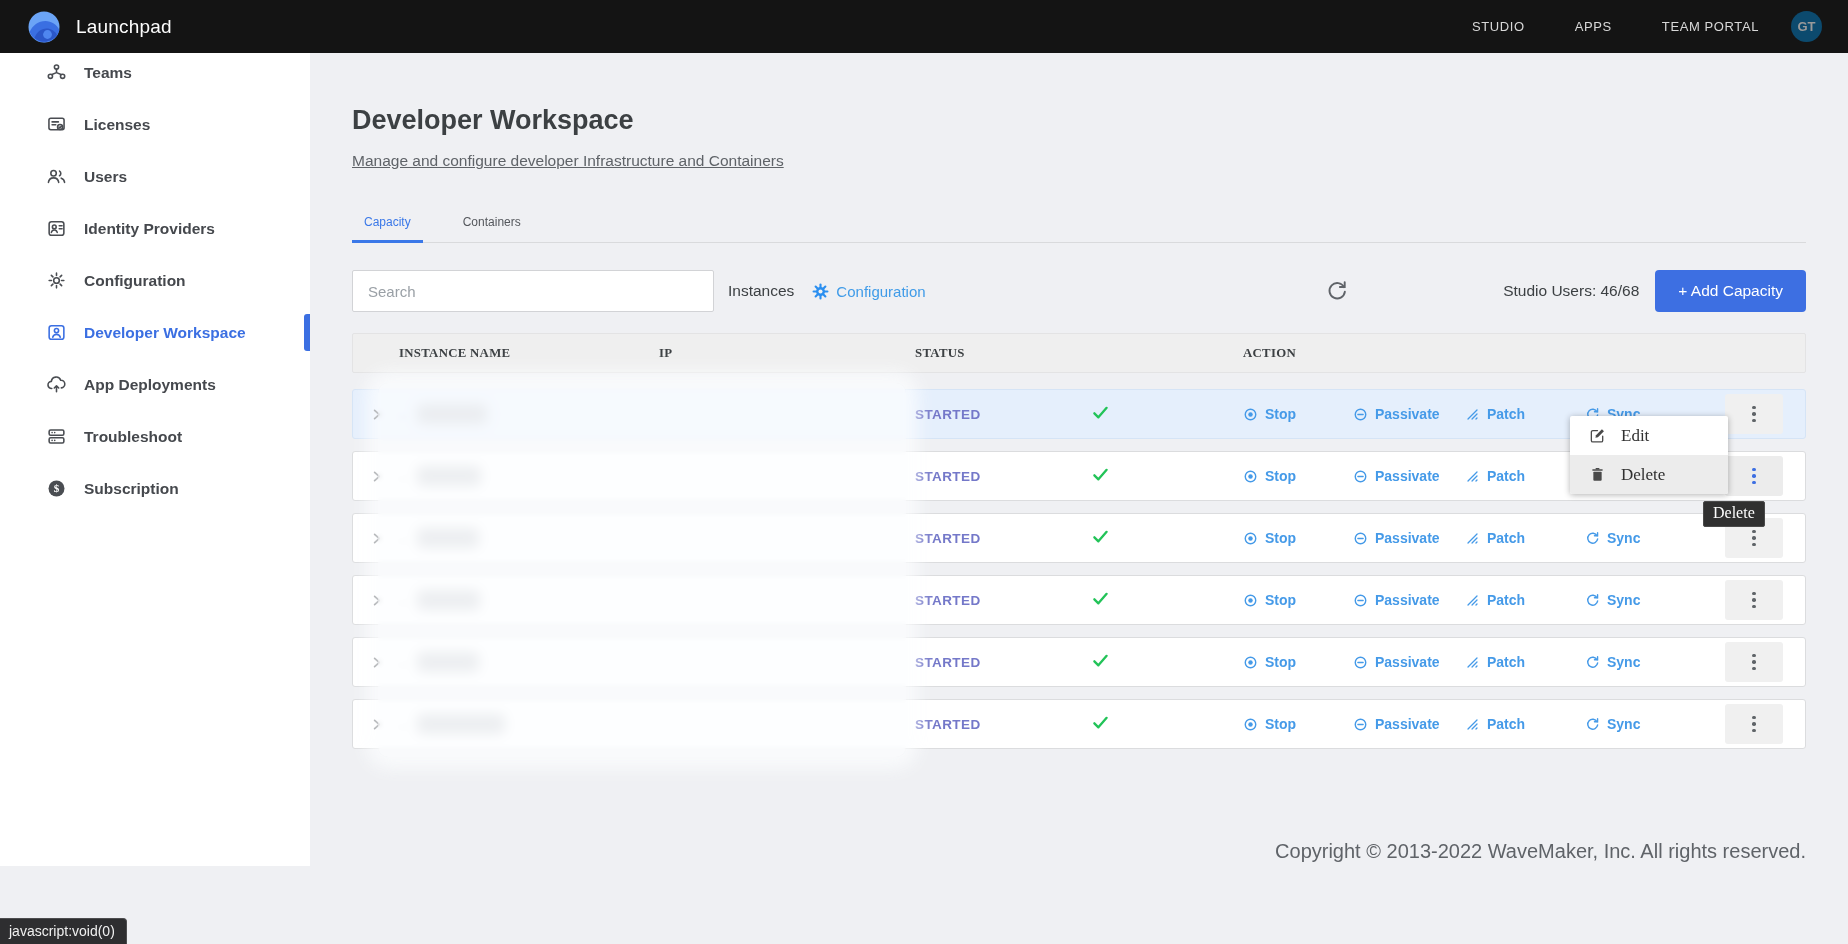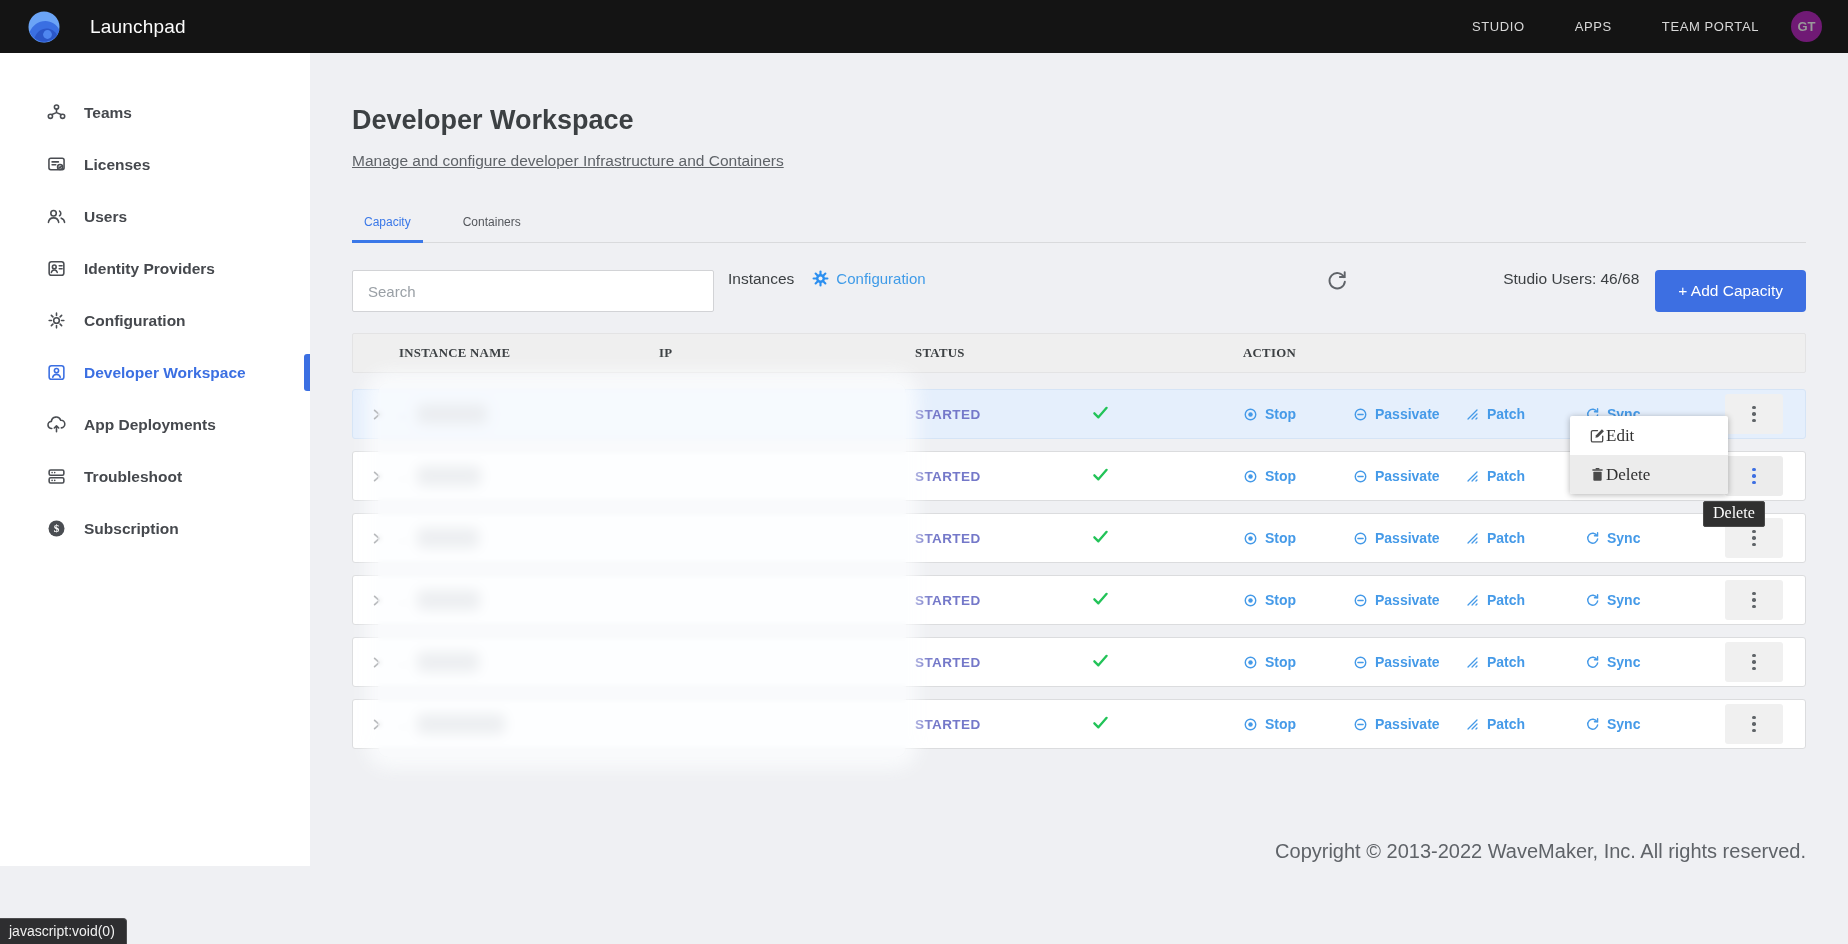--- a/index.html
+++ b/index.html
@@ -2,50 +2,50 @@
 <html><head>
 <meta charset="utf-8">
 <style>
   * { margin:0; padding:0; box-sizing:border-box; }
   html,body { width:1848px; height:944px; overflow:hidden; }
   body { font-family:"Liberation Sans", sans-serif; background:#eff0f3; position:relative; }
 
   
   .topbar { position:absolute; top:0; left:0; width:1848px; height:53px; background:#141414;
             display:flex; align-items:center; padding:0 26px; z-index:40; }
-  .brand { display:flex; align-items:center; gap:28px; }
+  .brand { display:flex; align-items:center; gap:14px; }
   .brand-title { color:#fdfdfd; font-size:19px; letter-spacing:.2px; }
   .topnav { margin-left:auto; display:flex; align-items:flex-end; }
   .topnav a { color:#d8d8d8; font-size:13px; letter-spacing:.6px; text-decoration:none; margin-left:50px; cursor:pointer; }
-  .avatar { width:31px; height:31px; border-radius:50%; background:#701a75; color:#9a9a9a;
+  .avatar { width:31px; height:31px; border-radius:50%; background:#0c4a6e; color:#9a9a9a;
             font-weight:bold; font-size:13px; display:flex; align-items:center; justify-content:center; margin-left:32px; }
 
   
-  .sidebar { position:absolute; top:53px; left:0; width:310px; height:813px; background:#ffffff; padding-top:40px; }
+  .sidebar { position:absolute; top:53px; left:0; width:310px; height:813px; background:#ffffff; }
   .side-item { position:relative; height:39px; margin:0 0 13px 0; display:flex; align-items:center;
                padding-left:46px; color:#45484d; font-size:15.5px; font-weight:600; cursor:pointer; }
   .side-item .s-icon { width:21px; height:21px; margin-right:17px; color:#4a4d52; flex:0 0 21px; }
   .side-item.active { color:#3b6fe2; }
   .side-item.active .s-icon { color:#3b6fe2; }
   .side-item.active .pill { position:absolute; left:16px; right:14px; top:0; bottom:0; background:#ebedf0;
                border-radius:22px; z-index:-1; }
   .side-item.active .active-bar { position:absolute; right:0; top:1px; height:37px; width:6px;
                background:#3b6fe2; border-radius:3px 0 0 3px; }
 
   
   .main { position:absolute; top:53px; left:310px; width:1538px; height:813px; padding:0 42px; }
   .page-title { margin-top:52px; font-size:27px; color:#3c4043; font-weight:600; }
   .page-sub { margin-top:16px; font-size:15.5px; color:#5f6368;text-decoration:underline; }
 
   .tabs { margin-top:34px; display:flex; border-bottom:1px solid #d9dadc; }
   .tab { padding:11px 12px; margin-right:28px; font-size:12px; color:#54575c; cursor:pointer;
          border-bottom:3px solid transparent; margin-bottom:-1px; }
   .tab.active { color:#3a78e8; border-bottom-color:#3a78e8; font-weight:500; }
 
-  .toolbar { margin-top:27px; display:flex; align-items:flex-start; }
+  .toolbar { margin-top:27px; display:flex; align-items:center; }
   .search { width:362px; height:42px; border:1px solid #d2d3d6; border-radius:2px; background:#fff;
             padding:0 15px; font-size:15px; color:#3c4043; outline:none; font-family:"Liberation Sans",sans-serif; }
   .search::placeholder { color:#9aa0a6; }
   .instances-label { margin-left:14px; font-size:15.5px; color:#3c4043; }
   .config-link { margin-left:18px; display:flex; align-items:center; gap:7px; color:#3f9be8; font-size:15px; cursor:pointer; }
   .config-link .gear { color:#2b8ff0; width:17px; height:17px; }
   .refresh-btn { margin-left:400px; width:22px; height:22px; color:#5f6368; cursor:pointer; }
   .studio-users { margin-left:auto; font-size:15.5px; color:#3c4043; }
   .add-capacity { margin-left:16px; height:42px; padding:0 23px; background:#3d6fe2; color:#fff;
                   font-size:15.5px; border:none; border-radius:4px; cursor:pointer; font-family:"Liberation Sans",sans-serif; }
@@ -82,21 +82,21 @@
   .trow:nth-of-type(2) .kebab .dot { background:#3d6fe2; }
 
   
   .redaction { position:absolute; left:26px; top:50px; width:528px; height:374px; z-index:5;
                background:rgba(252,253,255,.72); border-radius:10px;
                box-shadow:0 0 18px 12px rgba(252,253,255,.75); backdrop-filter:blur(2.5px); pointer-events:none; }
 
   
   .ctx-menu { position:absolute; left:1570px; top:416px; width:158px; background:#fff; z-index:50;
               box-shadow:0 1px 6px rgba(0,0,0,.3); border-radius:2px; overflow:hidden; }
-  .ctx-item { height:39px; display:flex; align-items:center; padding-left:19px;
+  .ctx-item { height:39px; display:flex; align-items:center; gap:15px; padding-left:19px;
               font-family:"Liberation Serif", serif; font-size:17px; color:#303030; cursor:pointer; }
   .ctx-item.hover { background:#ececec; }
   .ctx-item svg { width:17px; height:17px; }
   .tooltip { position:absolute; left:1703px; top:501px; z-index:60; background:#303030; color:#fdfdfd;
              font-family:"Liberation Serif", serif; font-size:16px; padding:2px 9px 4px; border-radius:2px;
              border:1px solid #4a4a4a; }
 
   
   .footer { position:absolute; top:840px; right:42px; font-size:20px; color:#5f6368; }
   .statusbar { position:absolute; left:0; bottom:0; background:#2e2e30; color:#f0f0f0; font-size:14px;

